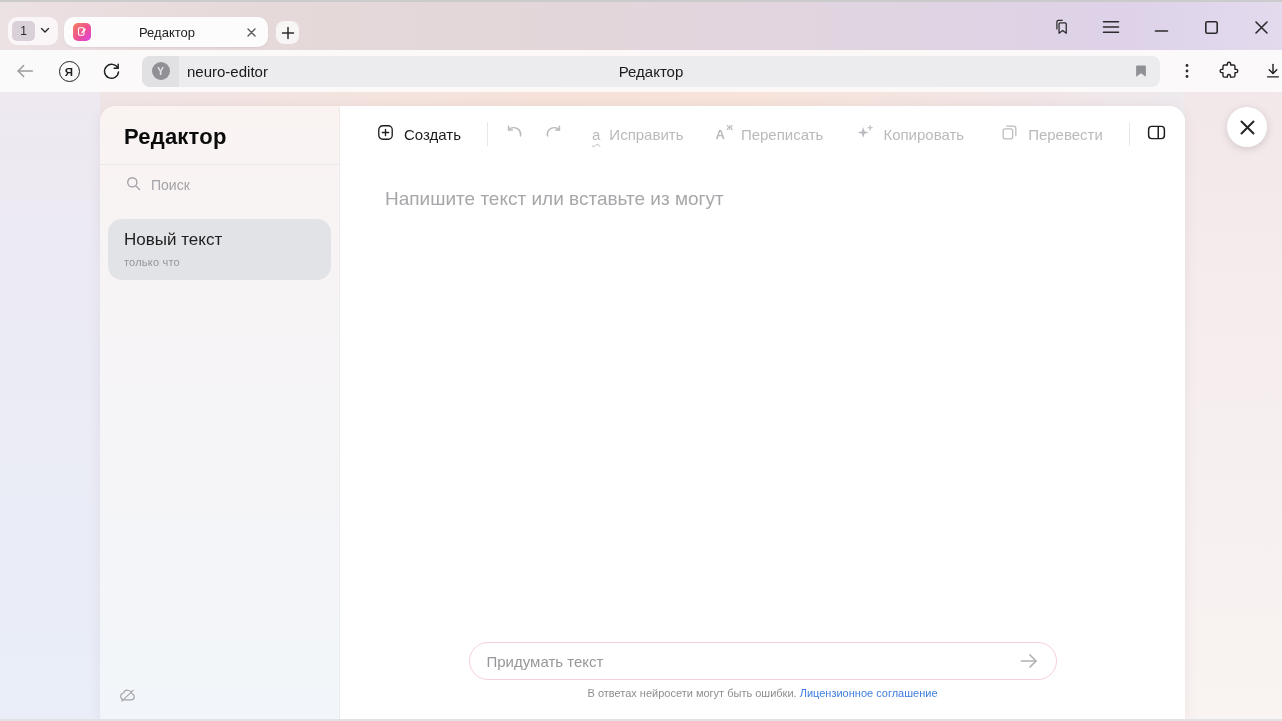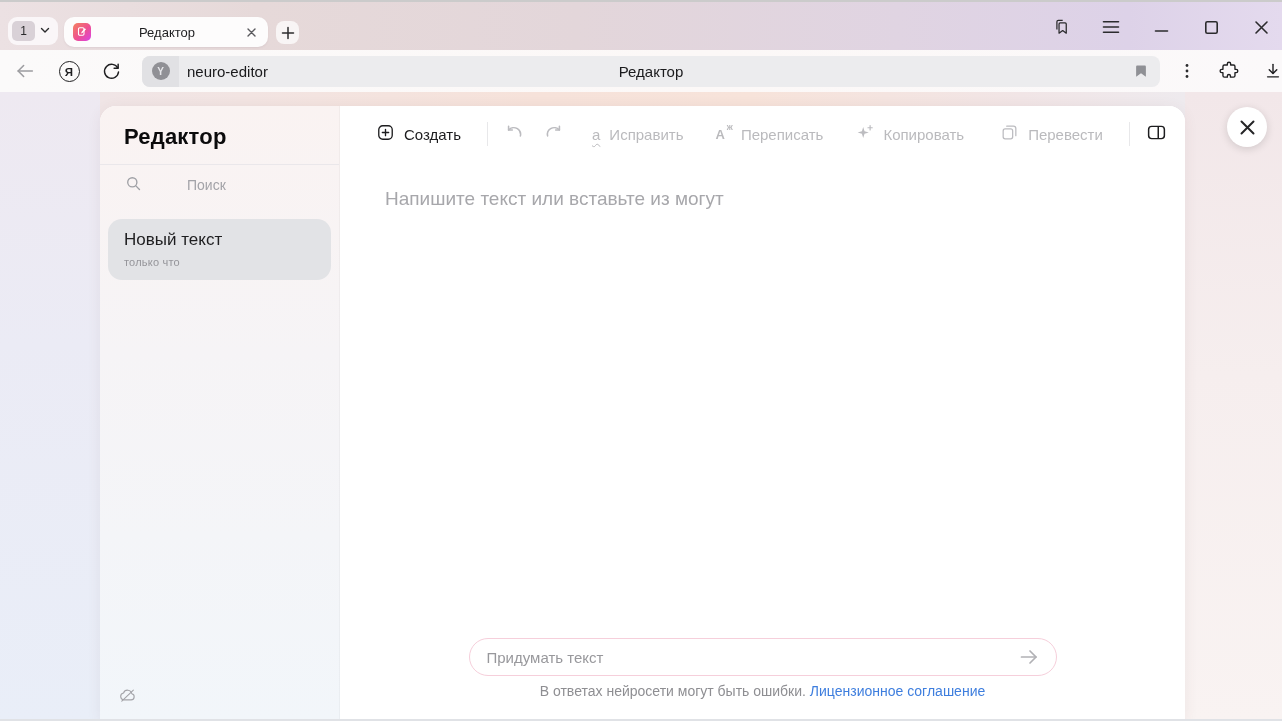--- a/index.html
+++ b/index.html
@@ -97,21 +97,21 @@
 
   
   .sidebar{
     position:relative; width:240px; flex:0 0 auto;
     background:linear-gradient(180deg,#faf3f2 0%,#f6f4f6 40%,#f2f6fa 100%);
     border-right:1px solid rgba(0,0,0,.03);
   }
   .logo{ padding:18px 0 0 24px; font-size:22px; font-weight:900; letter-spacing:.2px; color:#0b0b0c; }
   .sb-divider{ margin-top:14px; height:1px; background:#eae7ea; }
   .search-row{ height:40px; display:flex; align-items:center; gap:9px; padding-left:25px; cursor:text; }
-  .search-ph{ font-size:14px; color:#a3a3a8;margin-left:36px; }
+  .search-ph{ font-size:14px; color:#a3a3a8; }
   .doc-item{
     margin:14px 8px 0 8px; padding:11px 16px 12px 16px; border-radius:14px; background:#e2e3e6; cursor:pointer;
   }
   .doc-title{ font-size:17px; color:#1e1e20; }
   .doc-sub{ margin-top:6px; font-size:11px; color:#95959a; letter-spacing:.2px; }
   .sb-foot{ position:absolute; left:18px; bottom:12px; }
 
   
   .main{ position:relative; flex:1; display:flex; flex-direction:column; background:#ffffff; }
   .etoolbar{ height:56px; flex:0 0 auto; display:flex; align-items:center; padding:0 18px 0 36px; }
@@ -139,21 +139,21 @@
   .editor{ flex:1; padding:26px 40px 0 45px; cursor:text; }
   .editor-ph{ font-size:19px; color:#a7a7ab; }
 
   .prompt-area{ flex:0 0 auto; padding-bottom:22px; }
   .prompt-pill{
     width:588px; height:38px; margin:0 auto 7px auto; background:#fff;
     border:1px solid #f6cfdb; border-radius:19px; display:flex; align-items:center; padding:0 12px 0 17px; cursor:text;
   }
   .prompt-ph{ flex:1; font-size:15px; color:#98989c; }
   .send-btn{ background:none; border:none; width:30px; height:30px; display:flex; align-items:center; justify-content:center; cursor:pointer; }
-  .disclaimer{ text-align:center; font-size:14px; color:#8e8e92; }
+  .disclaimer{ text-align:center; font-size:11px; color:#8e8e92; }
   .disclaimer a{ color:#3e7ede; text-decoration:none; cursor:pointer; }
 </style>
 </head>
 <body>
 
 <div class="window">
 
   <div class="tabstrip">
 
     <div class="tab-group-chip">

